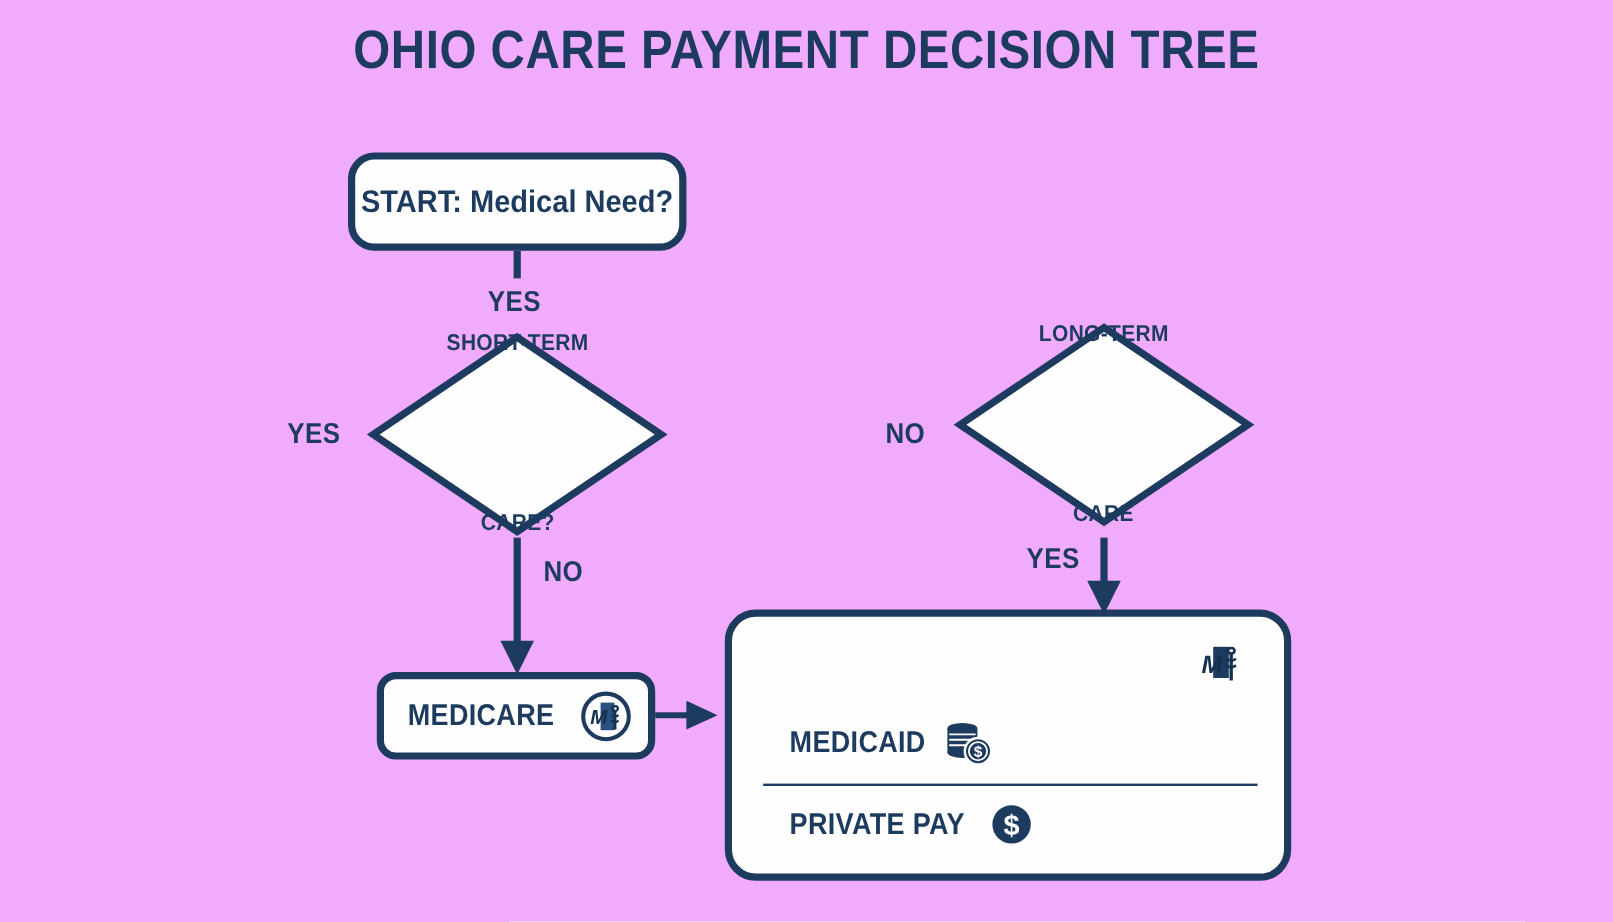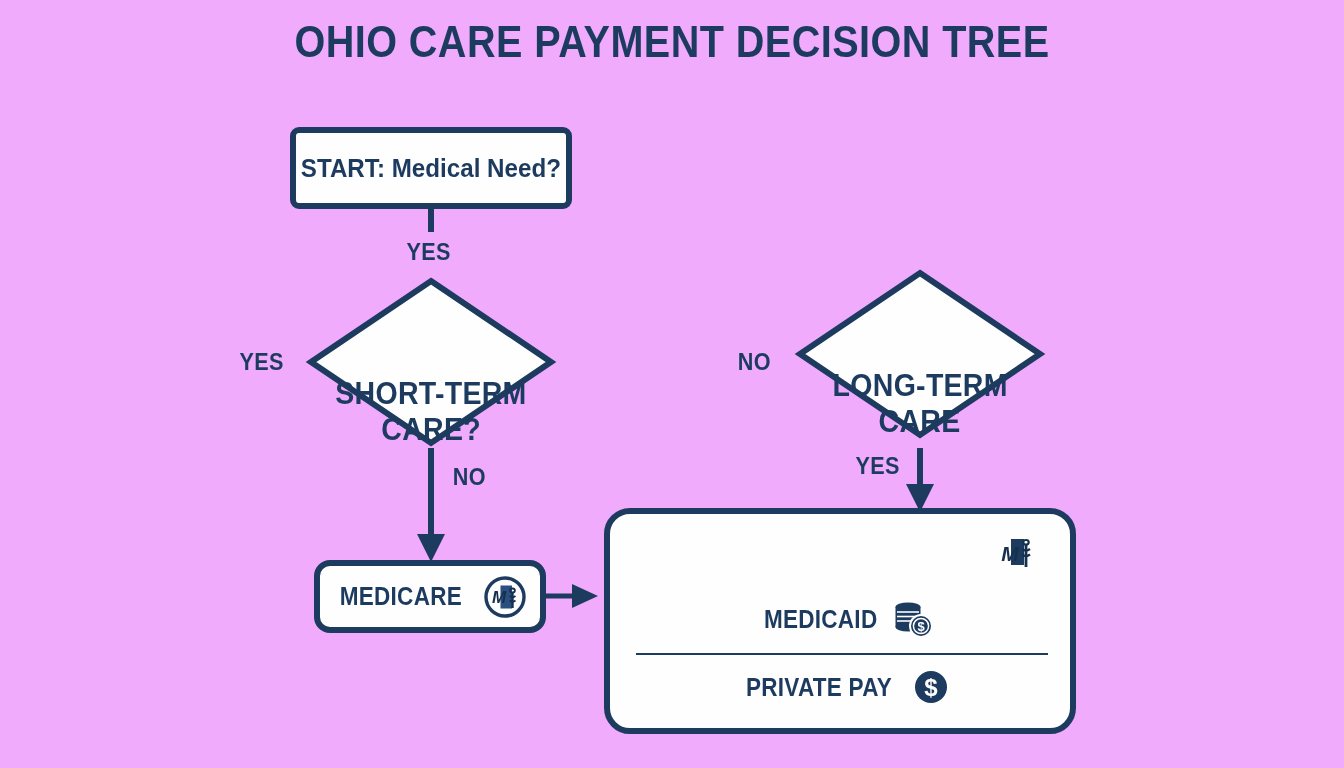--- a/index.html
+++ b/index.html
@@ -33,21 +33,21 @@
     letter-spacing: 0.5px;
     transform: scaleX(0.88);
     transform-origin: center top;
     white-space: nowrap;
   }
   
   .node-box {
     position: absolute;
     box-sizing: border-box;
     border: 6px solid #1d3b5f;
-    border-radius: 9px;
+    border-radius: 22px;
     background: #fefefe;
     display: flex;
     align-items: center;
   }
   #start-box {
     left: 290px;
     top: 127px;
     width: 282px;
     height: 82px;
     justify-content: center;
@@ -90,24 +90,24 @@
   }
   .diamond-text {
     position: absolute;
     left: 0;
     top: 0;
     width: 100%;
     height: 100%;
     display: flex;
     flex-direction: column;
     align-items: center;
-    justify-content: flex-end;
-    color: #1d3b5f;
-    font-family: "Liberation Sans Narrow", "Liberation Sans", sans-serif;
-    font-size: 31px;
+    justify-content: space-between;
+    color: #1d3b5f;
+    font-family: "Liberation Sans Narrow", "Liberation Sans", sans-serif;
+    font-size: 19px;
     font-weight: bold;
     line-height: 1.16;
     letter-spacing: 0.3px;
     text-align: center;
     pointer-events: none;
   }
   .diamond-text span {
     display: block;
     transform: scaleX(0.92);
   }
@@ -159,21 +159,21 @@
     border-radius: 26px;
     background: #fefefe;
     padding: 8px 22px 8px 26px;
     display: flex;
     flex-direction: column;
   }
   .card-row {
     flex: 1 1 0;
     display: flex;
     align-items: center;
-    justify-content: center;
+    justify-content: flex-start;
     border-bottom: 2.5px solid #1d3b5f;
     padding: 0 6px 0 22px;
   }
   .card-row:last-child {
     border-bottom: none;
   }
   .card-row.header-row {
     border-bottom: none;
     justify-content: flex-end;
     padding-right: 6px;

